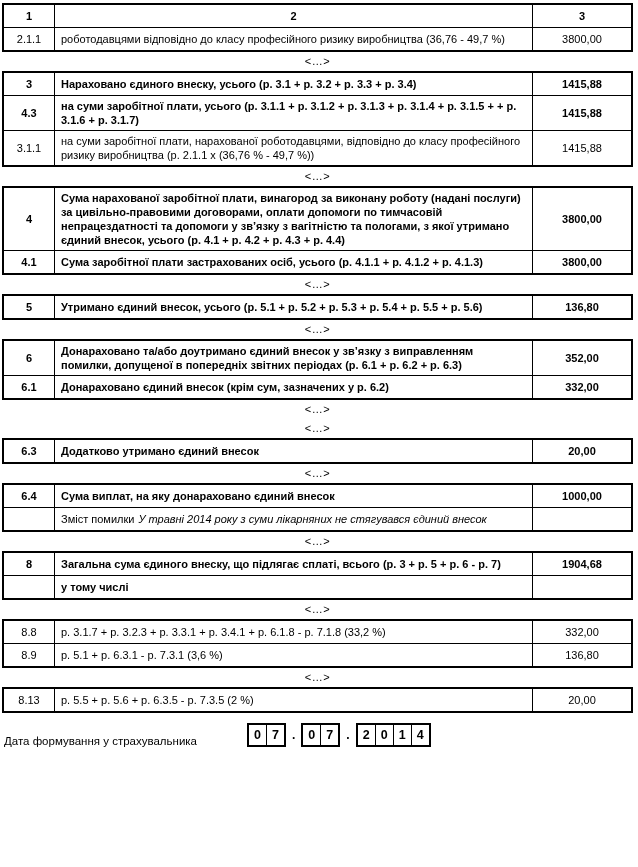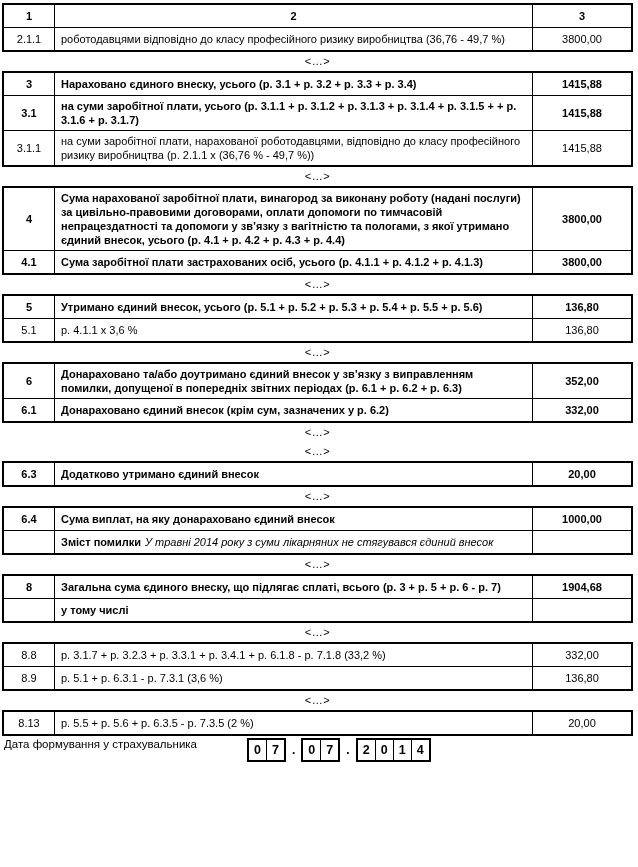--- a/index.html
+++ b/index.html
@@ -31,33 +31,33 @@
     line-height: 14px;
     vertical-align: middle;
     height: 16px;
     overflow: hidden;
   }
   td.c1 { width: 38px; text-align: center; padding: 3px 2px; }
   td.c2 { }
   td.c3 { width: 86px; text-align: center; }
   tr.b td { font-weight: bold; }
   .ital { font-style: italic; }
-  .note-label { font-weight: bold; margin-right: 4px; }
+  .note-label { font-weight: normal; margin-right: 4px; }
   .sep {
     width: 631px;
     text-align: center;
     font-size: 11px;
     line-height: 15px;
     padding: 2px 0;
     letter-spacing: 0.5px;
   }
   .footer {
-    margin-top: 2px;
+    margin-top: 10px;
     display: flex;
-    align-items: flex-start;
+    align-items: flex-end;
     padding-left: 2px;
   }
   .date-label { font-size: 11.5px; }
   .date-boxes {
     display: inline-flex;
     align-items: center;
     margin-left: 50px;
   }
   .dgroup {
     display: inline-flex;
@@ -104,21 +104,21 @@
   <div class="sep">&lt;…&gt;</div>
 
   <table class="frag">
     <tbody>
         <tr class="b">
       <td class="c1">3</td>
       <td class="c2">Нараховано єдиного внеску, усього (р. 3.1 + р. 3.2 + р. 3.3 + р. 3.4)</td>
       <td class="c3">1415,88</td>
     </tr>
     <tr class="b">
-      <td class="c1">3.1</td>
+      <td class="c1">4.3</td>
       <td class="c2">на суми заробітної плати, усього (р. 3.1.1 + р. 3.1.2 + р. 3.1.3 + р. 3.1.4 + р. 3.1.5 + + р. 3.1.6 + р. 3.1.7)</td>
       <td class="c3">1415,88</td>
     </tr>
     <tr>
       <td class="c1">3.1.1</td>
       <td class="c2">на суми заробітної плати, нарахованої роботодавцями, відповідно до класу професійного ризику виробництва (р. 2.1.1 х (36,76 % - 49,7 %))</td>
       <td class="c3">1415,88</td>
     </tr>
   </tbody>
     </table>
@@ -140,25 +140,20 @@
   </tbody>
     </table>
 
   <div class="sep">&lt;…&gt;</div>
 
   <table class="frag">
     <tbody>
         <tr class="b">
       <td class="c1">5</td>
       <td class="c2">Утримано єдиний внесок, усього (р. 5.1 + р. 5.2 + р. 5.3 + р. 5.4 + р. 5.5 + р. 5.6)</td>
-      <td class="c3">136,80</td>
-    </tr>
-    <tr>
-      <td class="c1">5.1</td>
-      <td class="c2">р. 4.1.1 х 3,6 %</td>
       <td class="c3">136,80</td>
     </tr>
   </tbody>
     </table>
 
   <div class="sep">&lt;…&gt;</div>
 
   <table class="frag">
     <tbody>
         <tr class="b">

